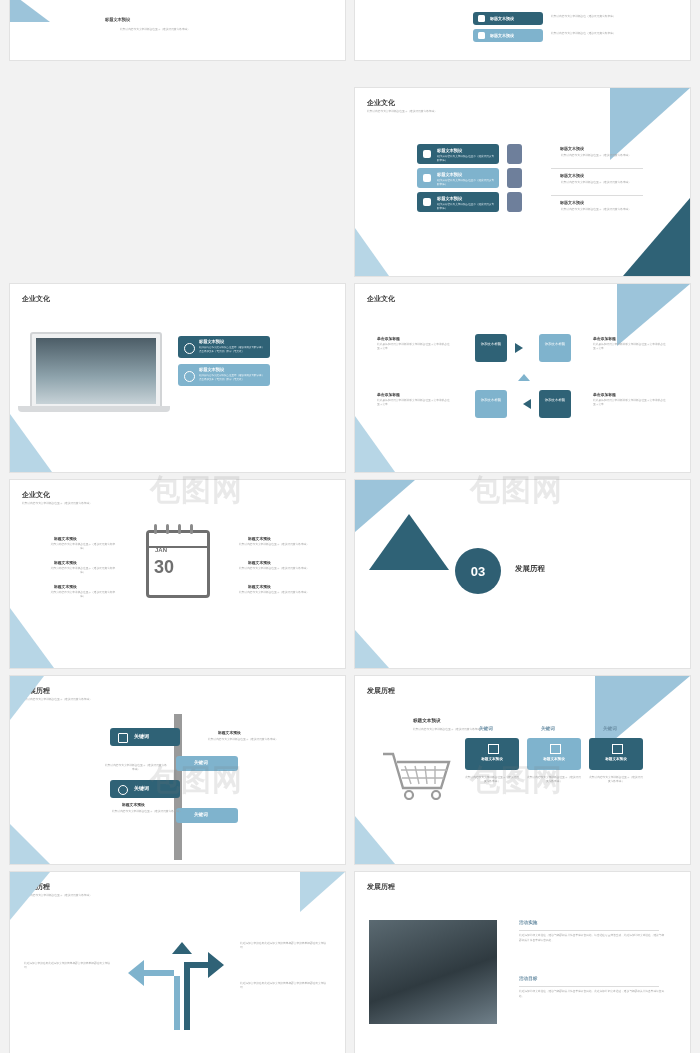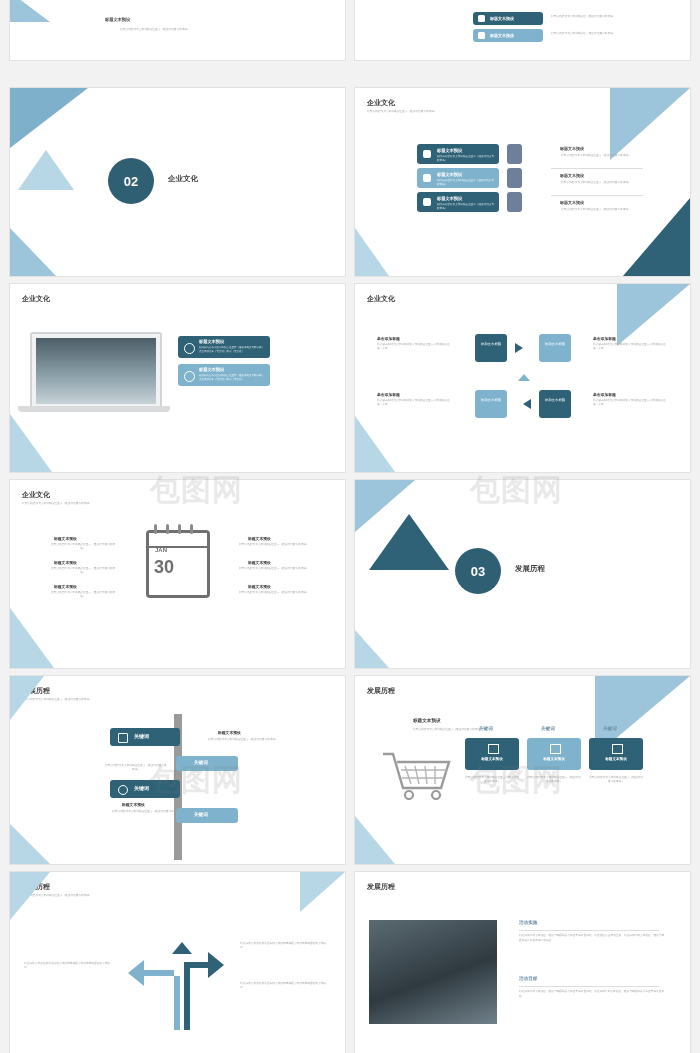--- a/index.html
+++ b/index.html
@@ -50,28 +50,20 @@
       <span style="position:absolute;left:17px;top:3.5px;font-size:4px;color:#fff;font-weight:bold;">标题文本预设</span>
     </div>
     <div class="pill lite" style="left:118px;top:157px;width:70px;height:13px;">
       <span style="position:absolute;left:5px;top:3px;width:7px;height:7px;border-radius:1.5px;background:#fff;"></span>
       <span style="position:absolute;left:17px;top:3.5px;font-size:4px;color:#fff;font-weight:bold;">标题文本预设</span>
     </div>
     <div class="tiny" style="left:196px;top:143px;width:80px;">此部分内容作为文字排版占位（建议使用真实数字体）</div>
     <div class="tiny" style="left:196px;top:160px;width:80px;">此部分内容作为文字排版占位（建议使用真实数字体）</div>
   </div>
 
-  <div class="slide w h c0 r1">
-    <div class="tri" style="left:0;top:0;border-left:78px solid #7fb0cb;border-bottom:60px solid transparent;"></div>
-    <div class="tri" style="left:8px;top:62px;border-left:28px solid transparent;border-right:28px solid transparent;border-bottom:40px solid #b7d6e6;"></div>
-    <div class="tri" style="left:0;top:140px;border-left:46px solid #9cc4da;border-top:48px solid transparent;"></div>
-    <div class="circ" style="left:98px;top:70px;width:46px;height:46px;">02</div>
-    <div class="ttl" style="left:158px;top:86px;">企业文化</div>
-    <div class="wm" style="left:150px;top:118px;font-size:20px;"></div>
-  </div>
 
   <div class="slide w h c1 r1">
     <div class="ttl" style="left:12px;top:10px;font-size:7px;">企业文化</div>
     <div class="tiny" style="left:12px;top:22px;width:150px;">此部分内容作为文字排版占位显示（建议使用真实数字体）</div>
     <div class="tri" style="left:255px;top:0;border-left:80px solid #9cc4da;border-bottom:72px solid transparent;"></div>
     <div class="tri" style="left:268px;top:110px;border-left:67px solid transparent;border-bottom:78px solid #2f6276;"></div>
     <div class="tri" style="left:0;top:140px;border-left:34px solid #b7d6e6;border-top:48px solid transparent;"></div>
 
     <div class="pill dark" style="left:62px;top:56px;width:82px;height:20px;">
       <span style="position:absolute;left:6px;top:6px;width:8px;height:8px;border-radius:2px;background:#fff;"></span>

